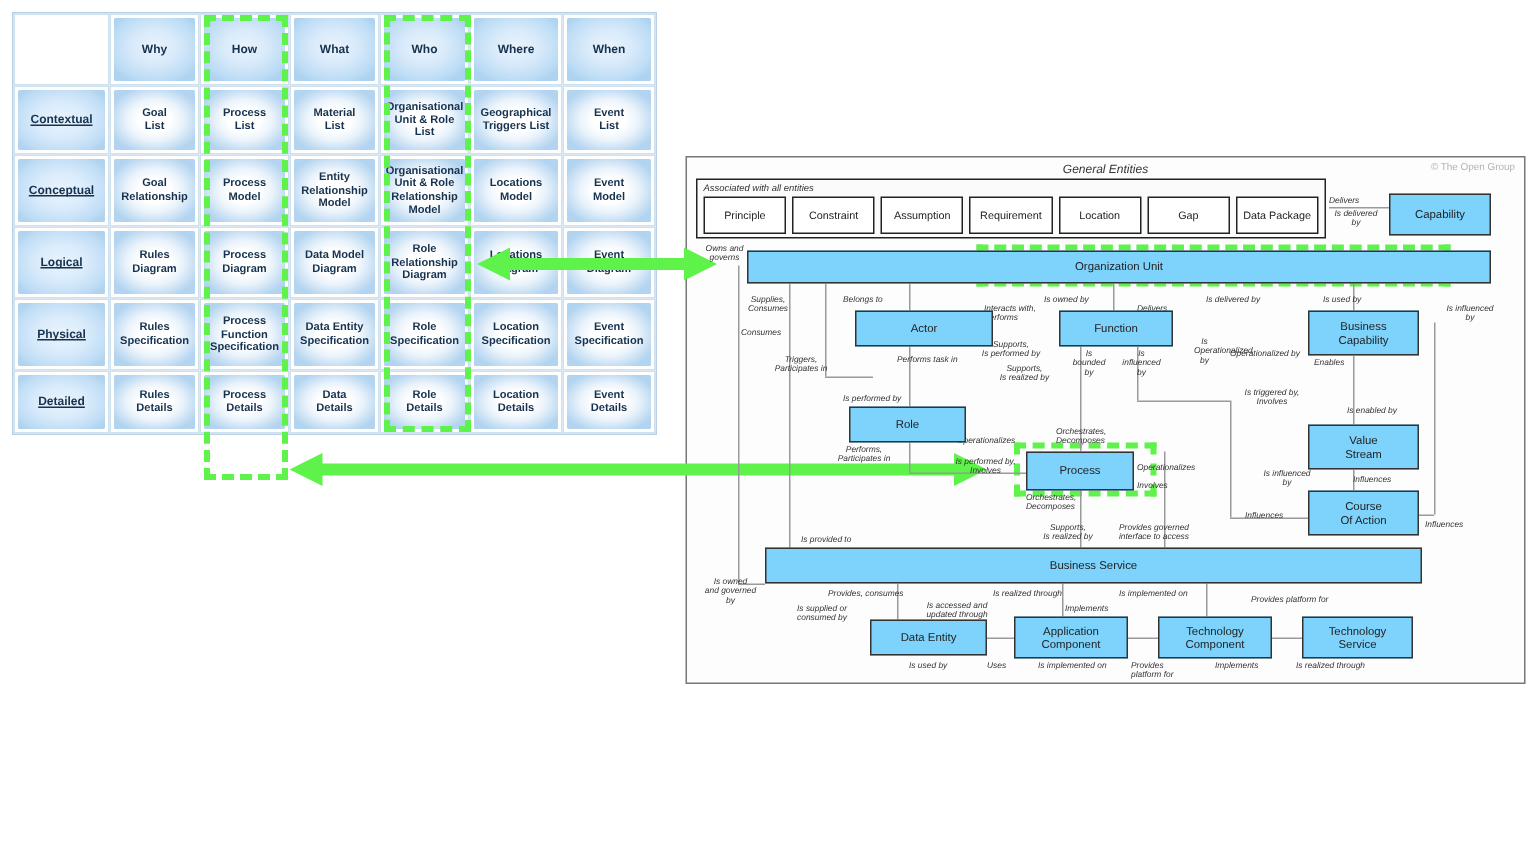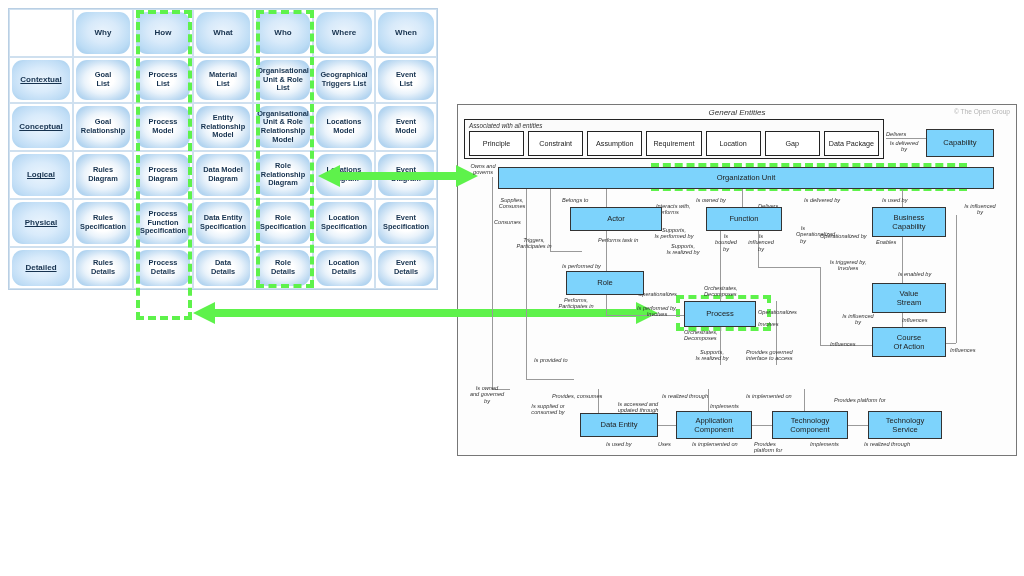--- a/index.html
+++ b/index.html
@@ -10,21 +10,21 @@
   #matrix{position:absolute;left:8px;top:8px;width:430px;height:282px;
           border:1px solid #b9cfe4;box-sizing:border-box;display:grid;
           grid-template-columns:64px 60px 60px 60px 60px 62px 62px;
           grid-template-rows:48px 46px 48px 48px 48px 42px;}
   .cellwrap{border:1px solid #cfe0ef;box-sizing:border-box;padding:2px;
             display:flex;align-items:center;justify-content:center;}
   .cell{width:100%;height:100%;display:flex;align-items:center;justify-content:center;
         text-align:center;font-size:7.4px;font-weight:bold;color:#16324f;line-height:1.18;
         background:
           radial-gradient(ellipse 58% 58% at 50% 50%, #ffffff 0%, #ffffff 34%, #eaf3fb 60%, #c3ddf3 88%, #b2d4f0 100%);
-        border-radius:11px;padding:1px;box-sizing:border-box;}
+        border-radius:1px;padding:1px;box-sizing:border-box;}
   .cell.blank{background:#ffffff;}
   .cell.hdr{font-size:8px;
         background:radial-gradient(ellipse 62% 62% at 50% 46%, #e9f3fc 0%, #d8eafa 45%, #bcdcf5 85%, #aed3f0 100%);}
   .cell.rowhdr{font-size:8px;
         background:radial-gradient(ellipse 62% 62% at 50% 50%, #eaf4fd 0%, #d9ebfb 48%, #bedcf5 88%, #b0d4f0 100%);text-decoration:underline;}
 
   
   .dashbox{position:absolute;border:4px dashed #5ef24b;box-sizing:border-box;
            background:transparent;pointer-events:none;}
 
@@ -374,20 +374,23 @@
 Of Action</span>
   </div>
   <div class="lbl" style="left:372px;top:236px;">Influences</div>
   <div class="lbl" style="left:492px;top:242px;">Influences</div>
 
   <div class="lbl" style="left:76px;top:252px;">Is provided to</div>
   <div class="lbl c" style="left: 226px; top: 244px; width: 56px; white-space: pre-line;">Supports,
 Is realized by</div>
   <div class="lbl" style="left: 288px; top: 244px; white-space: pre-line;">Provides governed
 interface to access</div>
+  <div class="ent2" style="left:52px;top:260px;width:438px;height:24px;">
+    <span>Business Service</span>
+  </div>
   <div class="lbl c" style="left: 6px; top: 280px; width: 46px; white-space: pre-line;">Is owned
 and governed
 by</div>
 
   <div class="lbl" style="left:94px;top:288px;">Provides, consumes</div>
   <div class="lbl" style="left:204px;top:288px;">Is realized through</div>
   <div class="lbl" style="left:288px;top:288px;">Is implemented on</div>
   <div class="lbl" style="left:376px;top:292px;">Provides platform for</div>
   <div class="lbl c" style="left: 66px; top: 298px; width: 48px; white-space: pre-line;">Is supplied or
 consumed by</div>

